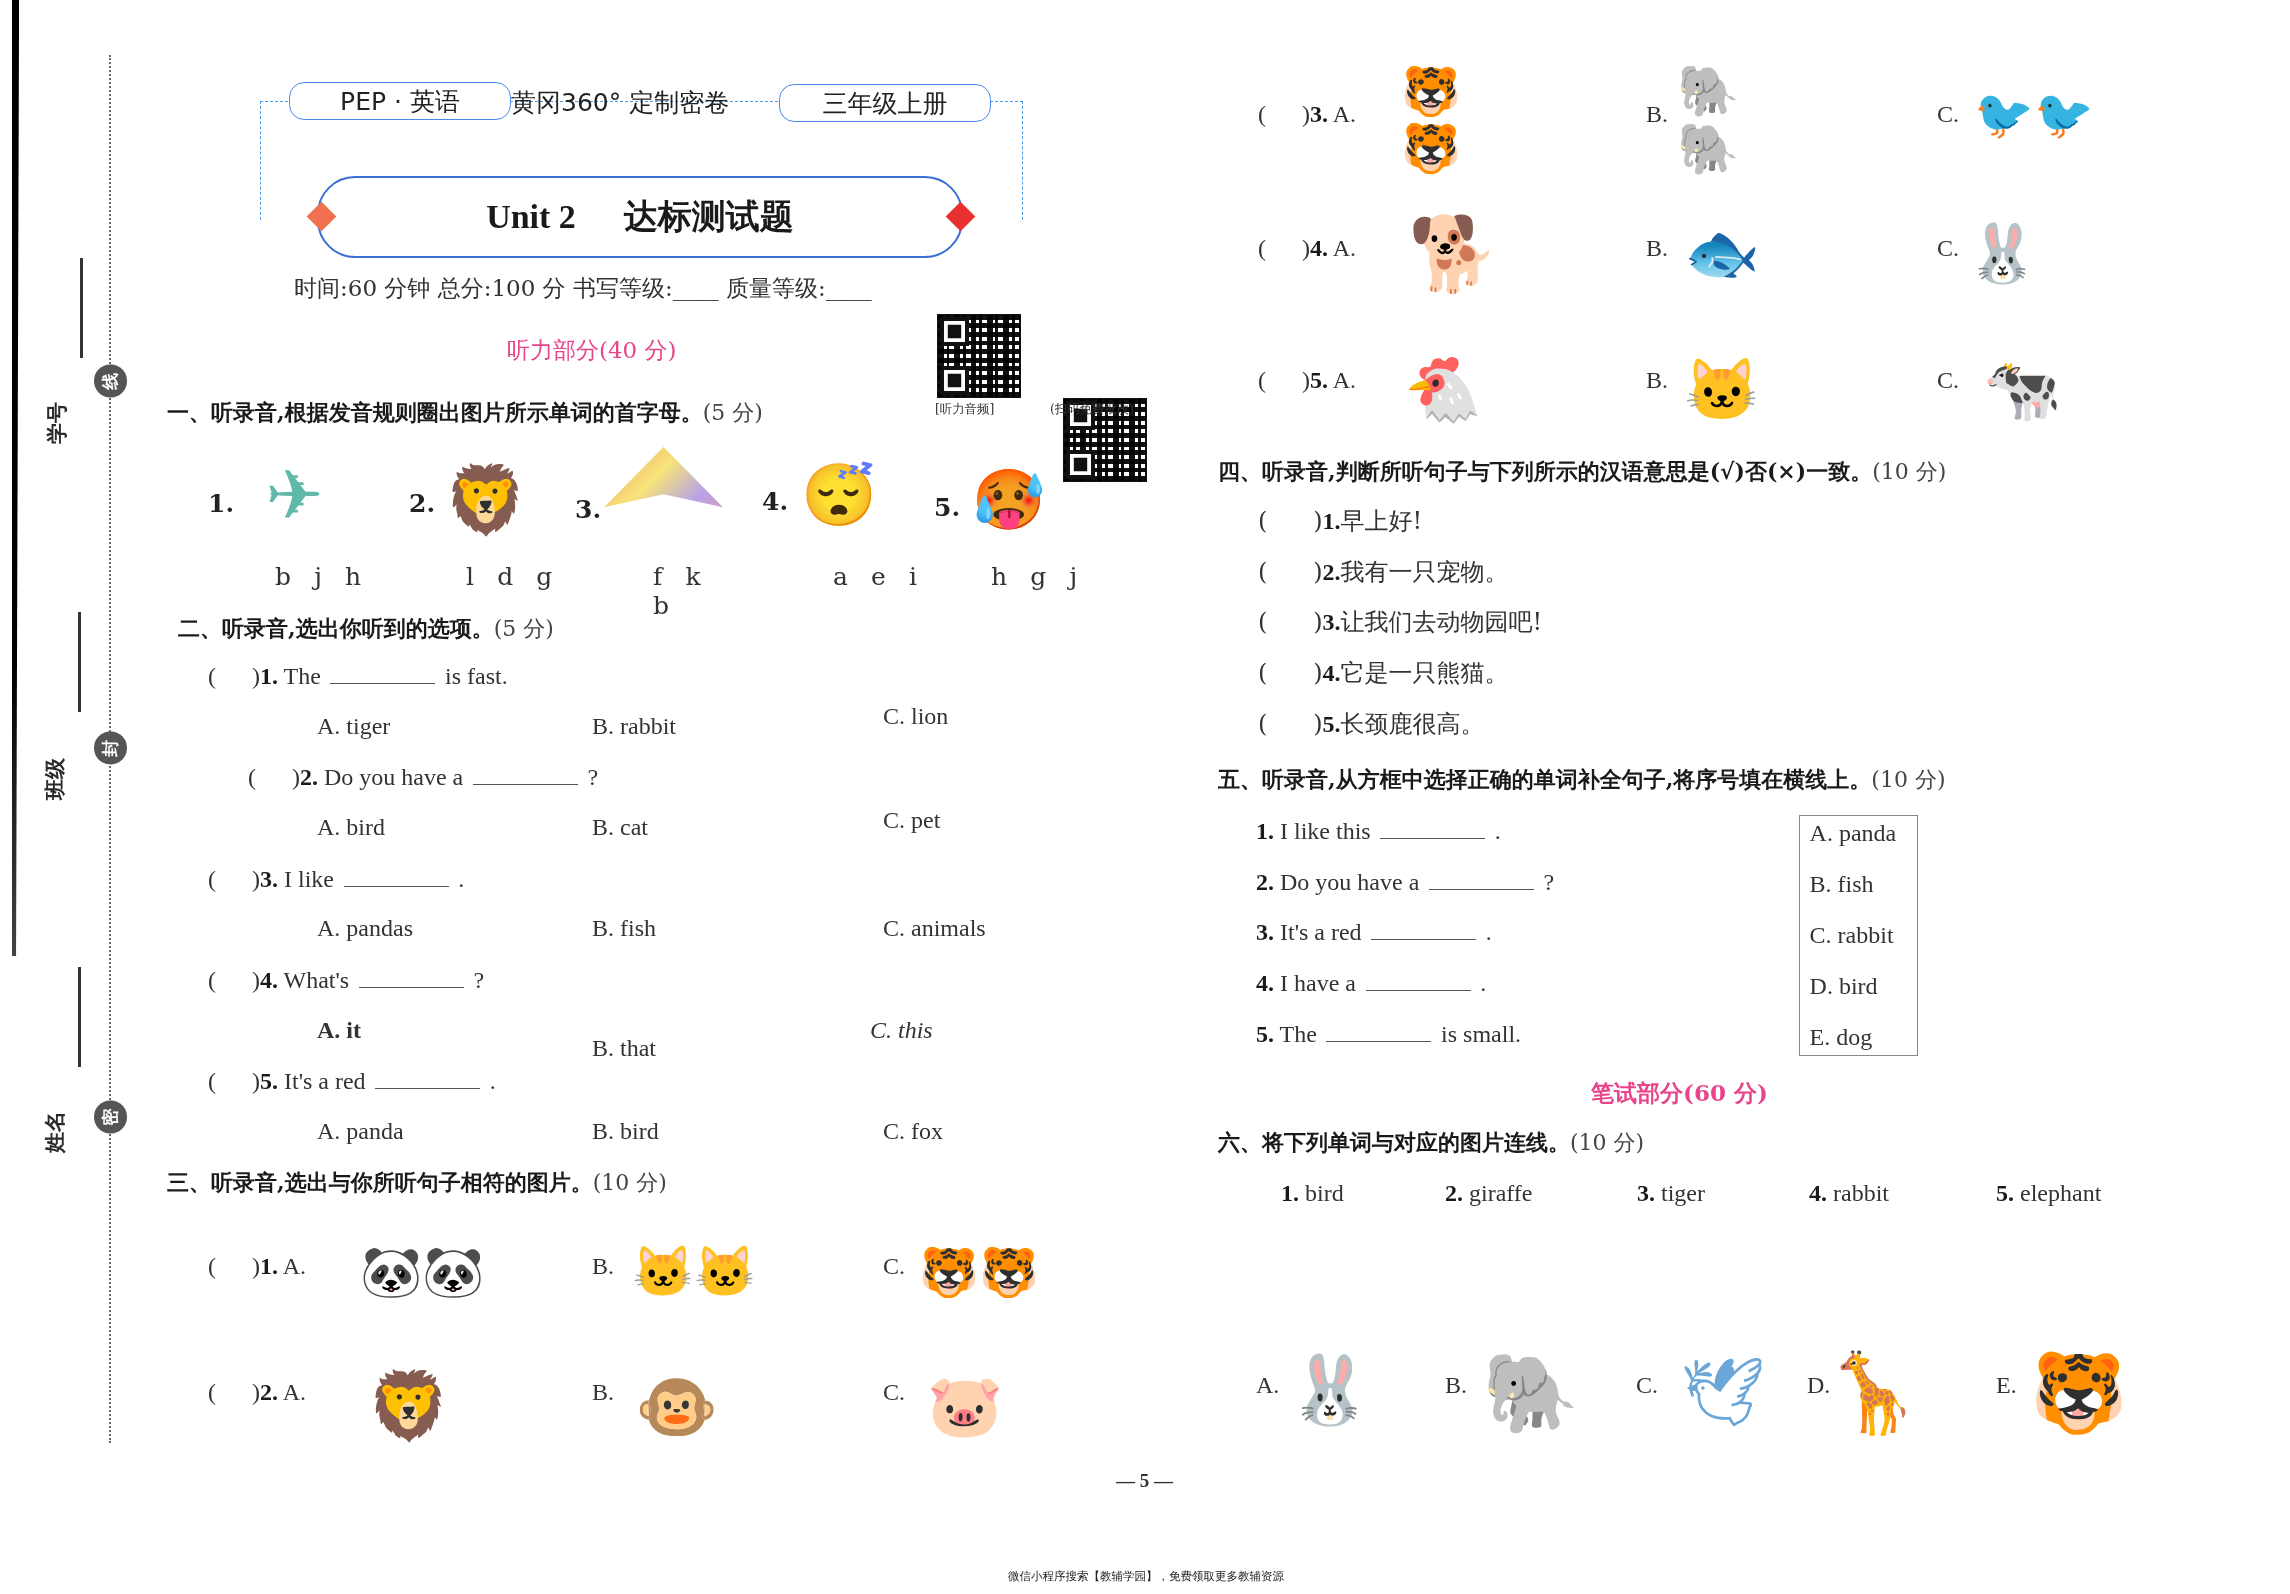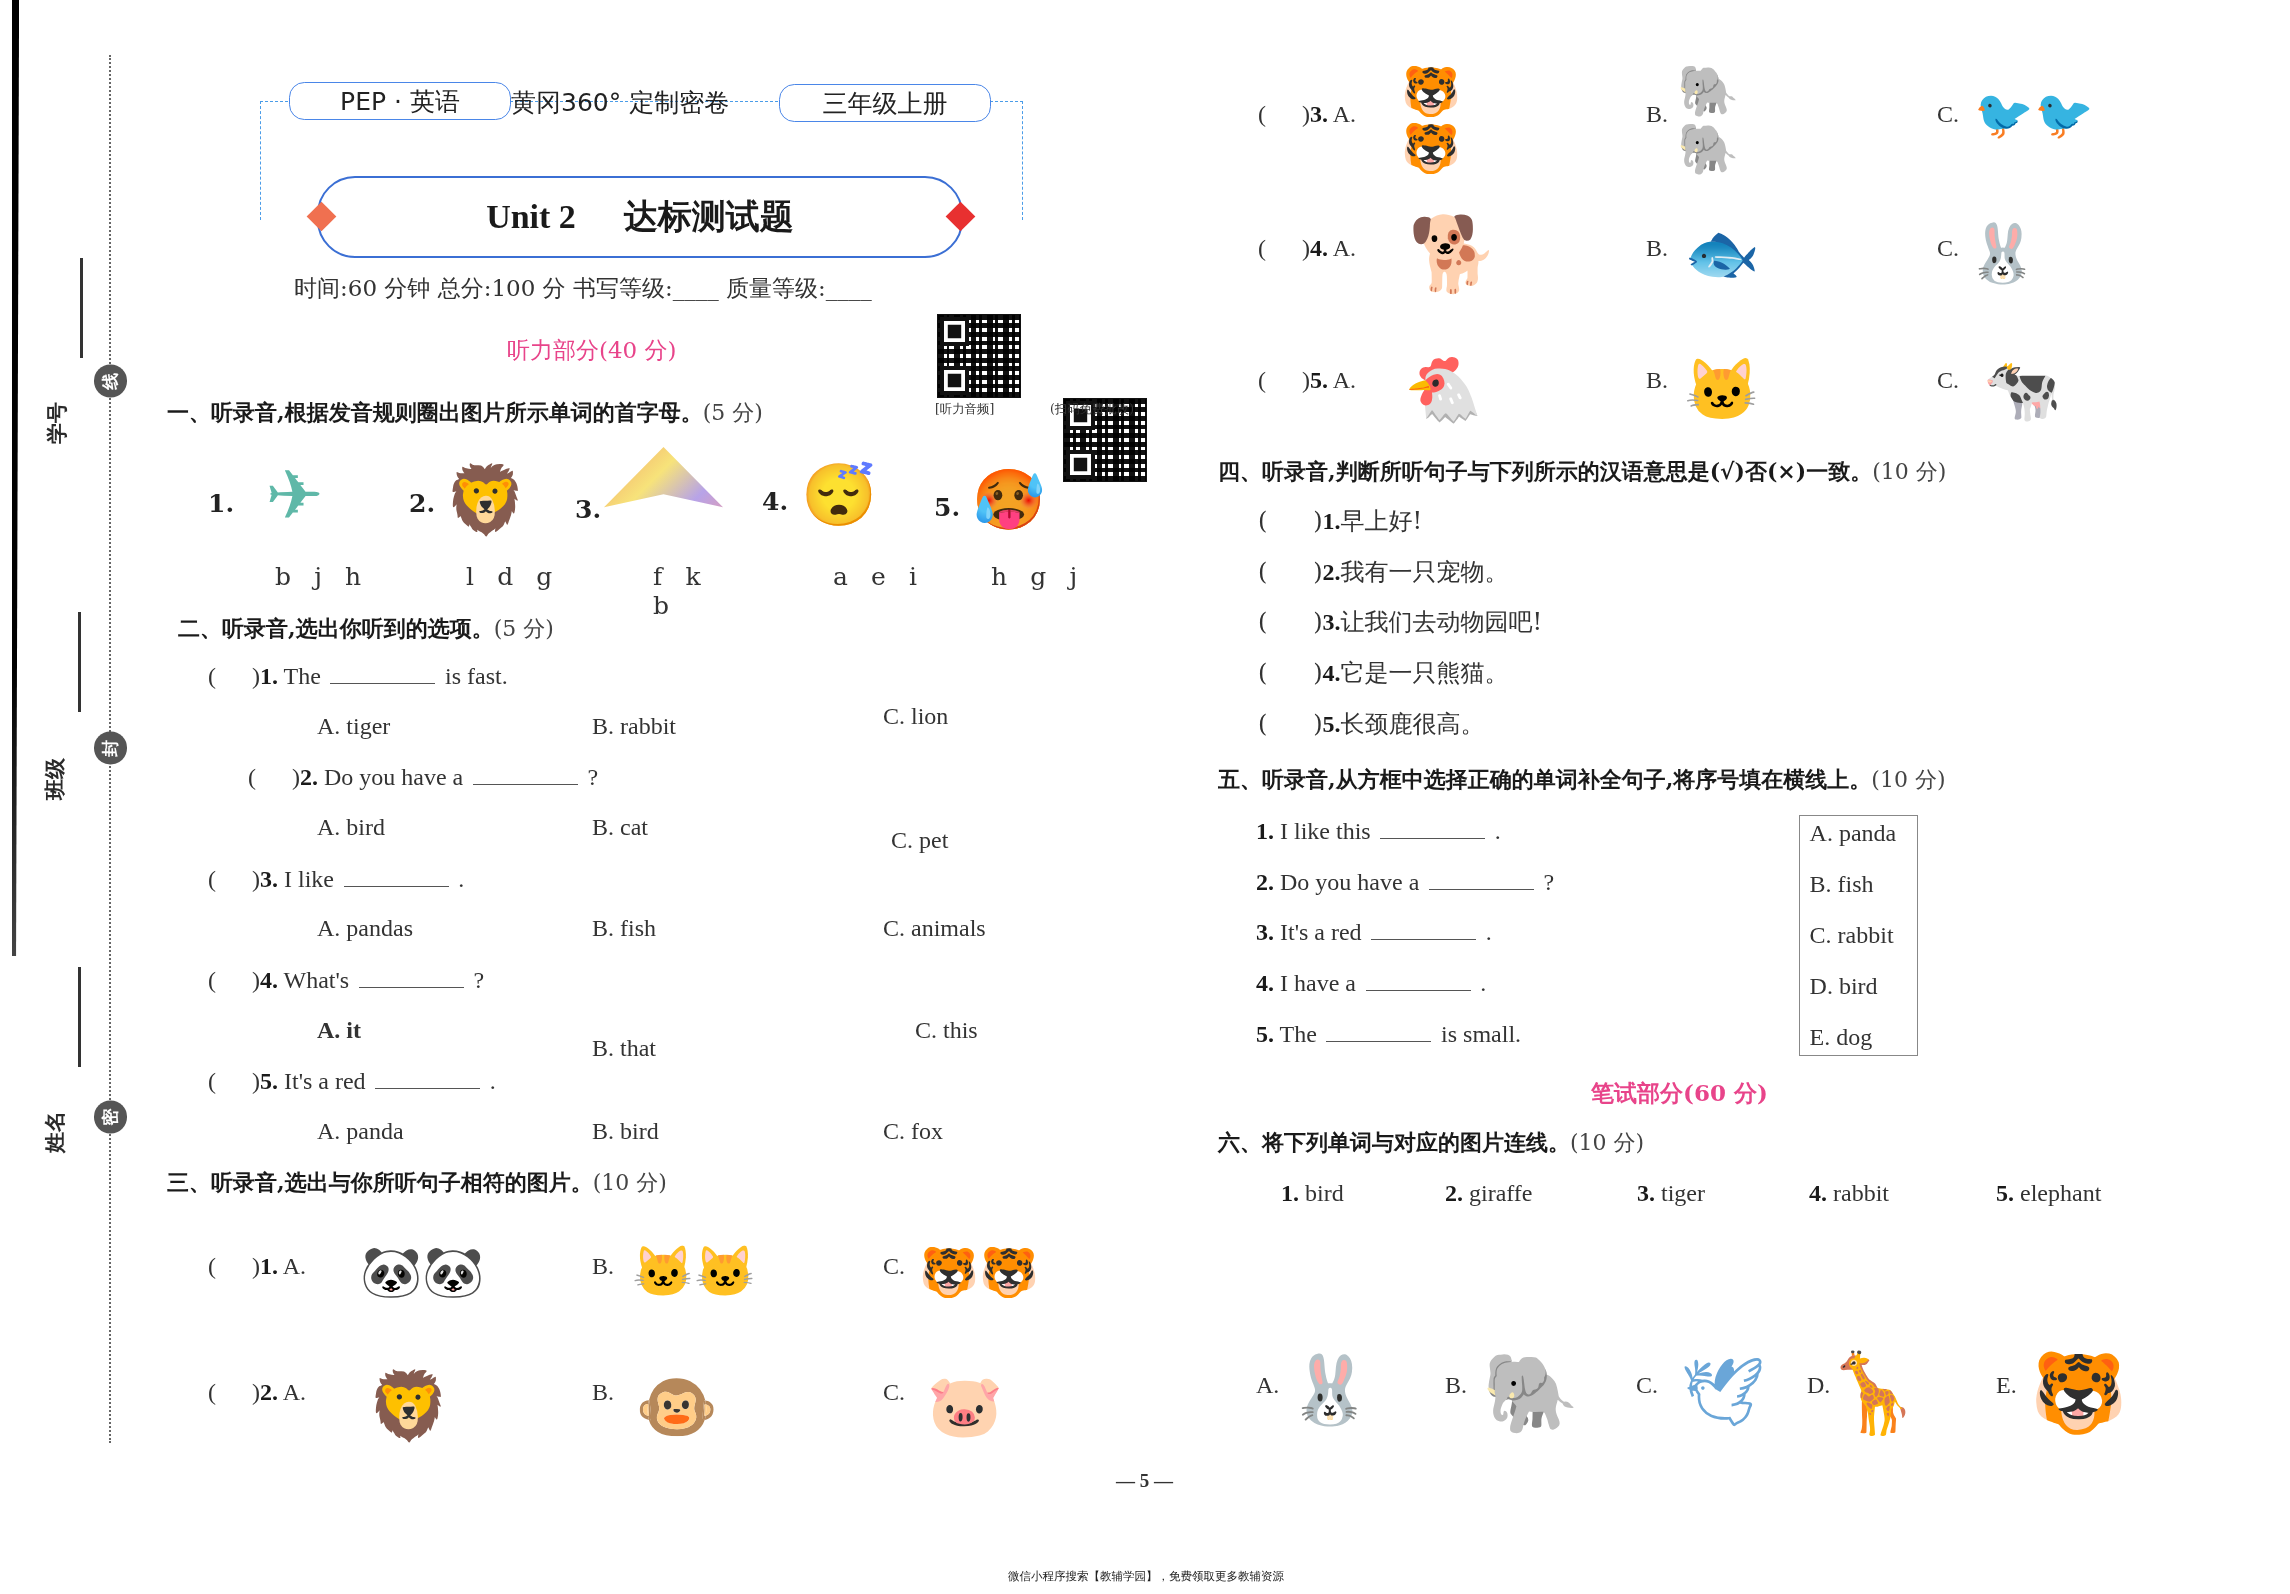--- a/index.html
+++ b/index.html
@@ -121,31 +121,31 @@
 
 <div class="abs serif" style="left:208px;top:663px;width:860px;">
   <div class="abs row" style="top:0;"><span>(&nbsp;&nbsp;&nbsp;&nbsp;&nbsp;&nbsp;)</span><b>1.</b> <span>The</span><span class="blank"></span><span>is fast.</span></div>
   <div class="abs row" style="top:50px;left:109px;">A. tiger</div>
   <div class="abs row" style="top:50px;left:384px;">B. rabbit</div>
   <div class="abs row" style="top:40px;left:675px;">C. lion</div>
 
   <div class="abs row" style="top:101px;margin-left:40px;"><span>(&nbsp;&nbsp;&nbsp;&nbsp;&nbsp;&nbsp;)</span><b>2.</b> <span>Do you have a</span><span class="blank"></span><span>?</span></div>
   <div class="abs row" style="top:151px;left:109px;">A. bird</div>
   <div class="abs row" style="top:151px;left:384px;">B. cat</div>
-  <div class="abs row" style="top:164px;left:675px;margin-left:8px;">C. pet</div>
+  <div class="abs row" style="top:144px;left:675px;">C. pet</div>
 
   <div class="abs row" style="top:203px;"><span>(&nbsp;&nbsp;&nbsp;&nbsp;&nbsp;&nbsp;)</span><b>3.</b> <span>I like</span><span class="blank"></span><span>.</span></div>
   <div class="abs row" style="top:252px;left:109px;">A. pandas</div>
   <div class="abs row" style="top:252px;left:384px;">B. fish</div>
   <div class="abs row" style="top:252px;left:675px;">C. animals</div>
 
   <div class="abs row" style="top:304px;"><span>(&nbsp;&nbsp;&nbsp;&nbsp;&nbsp;&nbsp;)</span><b>4.</b> <span>What's</span><span class="blank"></span><span>?</span></div>
   <div class="abs row" style="top:354px;left:109px;font-weight:bold;">A. it</div>
   <div class="abs row" style="top:372px;left:384px;">B. that</div>
-  <div class="abs row" style="top:354px;left:707px;">C. this</div>
+  <div class="abs row" style="top:354px;left:662px;font-style:italic;">C. this</div>
 
   <div class="abs row" style="top:405px;"><span>(&nbsp;&nbsp;&nbsp;&nbsp;&nbsp;&nbsp;)</span><b>5.</b> <span>It's a red</span><span class="blank"></span><span>.</span></div>
   <div class="abs row" style="top:455px;left:109px;">A. panda</div>
   <div class="abs row" style="top:455px;left:384px;">B. bird</div>
   <div class="abs row" style="top:455px;left:675px;">C. fox</div>
 </div>
 
 <div class="abs q-head" style="left:167px;top:1168px;"><span>三、听录音,选出与你所听句子相符的图片。</span><span class="pts">(10 分)</span></div>
 
 <div class="abs serif" style="left:208px;top:1224px;width:860px;height:249px;">

